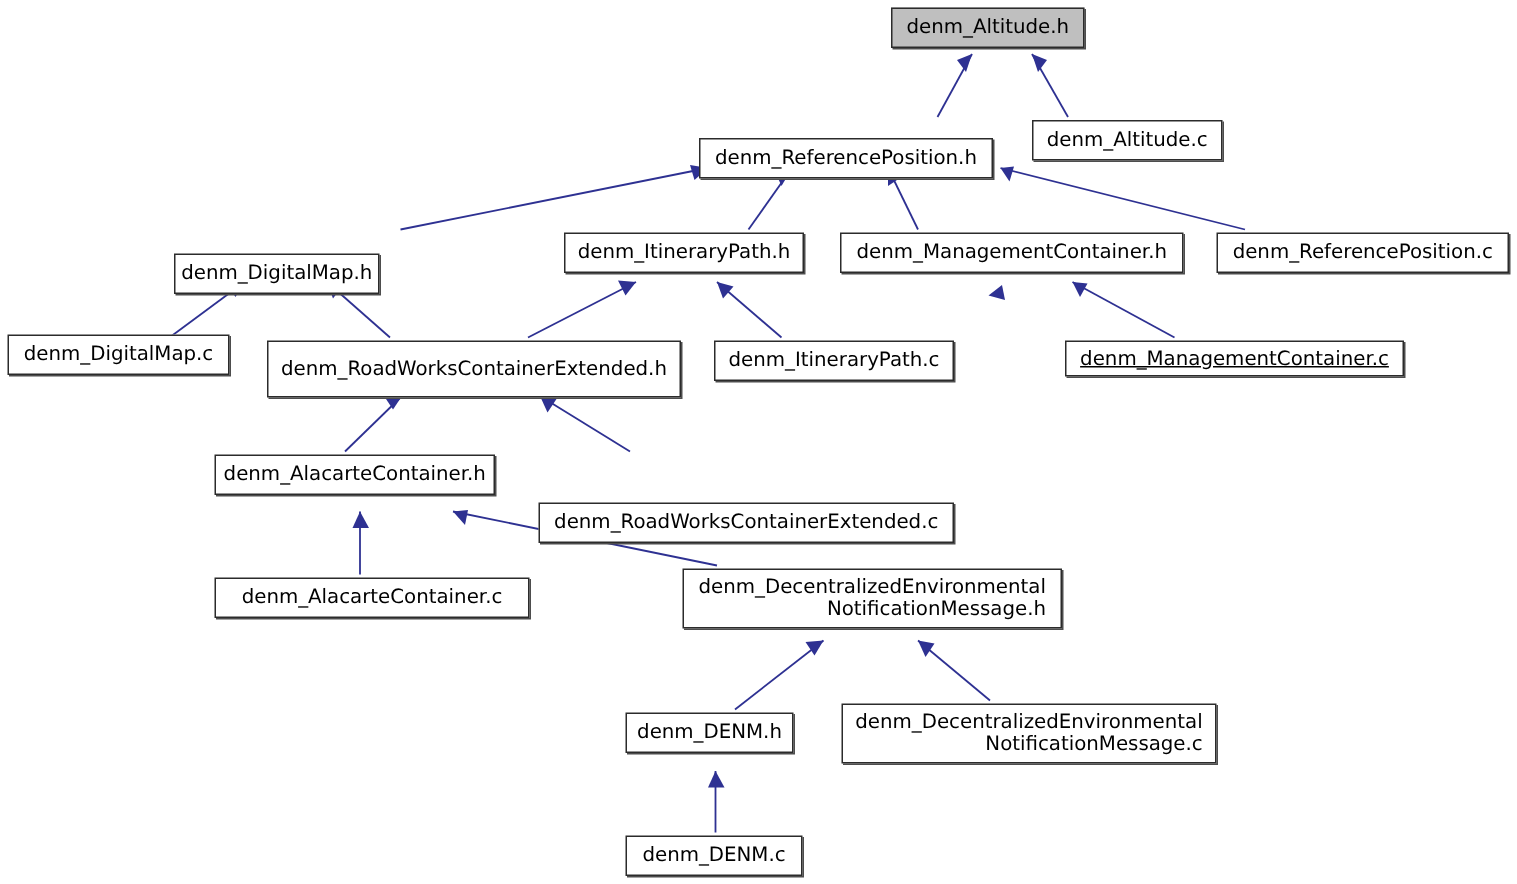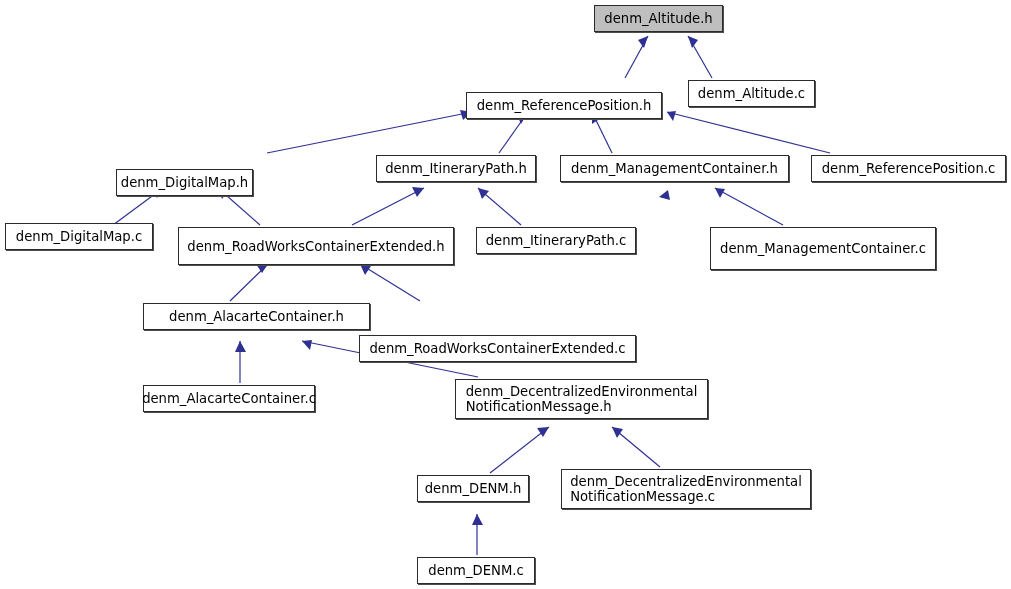--- a/index.html
+++ b/index.html
@@ -24,21 +24,21 @@
   }
   .node-box {
     position: absolute;
     box-sizing: border-box;
     border: 1px solid #2b2b2b;
     background: #ffffff;
     color: #000000;
     display: flex;
     align-items: center;
     justify-content: center;
-    text-align: left;
+    text-align: right;
     font-size: 13.2px;
     line-height: 15px;
     letter-spacing: 0px;
     white-space: pre-line;
     cursor: pointer;
     box-shadow: 1px 1px 0 0 #4d4d4d;
   }
   .node-box.highlight {
     background: #bfbfbf;
   }
@@ -105,24 +105,24 @@
       <div class="node-box highlight" style="left: 594px; top: 5px; width: 129px; height: 27px;"><span class="node-label">denm_Altitude.h</span></div>
       <div class="node-box" style="left: 466px; top: 80px; width: 196px; height: 27px; margin-top: 12px;"><span class="node-label">denm_ReferencePosition.h</span></div>
       <div class="node-box" style="left: 688px; top: 80px; width: 127px; height: 27px;"><span class="node-label">denm_Altitude.c</span></div>
       <div class="node-box" style="left: 104px; top: 169px; width: 137px; height: 27px; margin-left: 12px;"><span class="node-label">denm_DigitalMap.h</span></div>
       <div class="node-box" style="left: 376px; top: 155px; width: 160px; height: 27px;"><span class="node-label">denm_ItineraryPath.h</span></div>
       <div class="node-box" style="left: 560px; top: 155px; width: 229px; height: 27px;"><span class="node-label">denm_ManagementContainer.h</span></div>
       <div class="node-box" style="left: 811px; top: 155px; width: 195px; height: 27px;"><span class="node-label">denm_ReferencePosition.c</span></div>
       <div class="node-box" style="left: 5px; top: 223px; width: 148px; height: 27px;"><span class="node-label">denm_DigitalMap.c</span></div>
       <div class="node-box" style="left: 178px; top: 227px; width: 276px; height: 38px;"><span class="node-label">denm_RoadWorksContainerExtended.h</span></div>
       <div class="node-box" style="left: 476px; top: 227px; width: 160px; height: 27px;"><span class="node-label">denm_ItineraryPath.c</span></div>
-      <div class="node-box" style="left: 710px; top: 227px; width: 226px; height: 43px;"><span class="node-label">denm_ManagementContainer.c</span></div>
-      <div class="node-box" style="left: 143px; top: 303px; width: 227px; height: 27px;"><span class="node-label">denm_AlacarteContainer.h</span></div>
+      <div class="node-box" style="left: 710px; top: 227px; width: 226px; height: 24px; text-decoration: underline;"><span class="node-label">denm_ManagementContainer.c</span></div>
+      <div class="node-box" style="left: 143px; top: 303px; width: 187px; height: 27px;"><span class="node-label">denm_AlacarteContainer.h</span></div>
       <div class="node-box" style="left: 359px; top: 303px; width: 277px; height: 27px; margin-top: 32px;"><span class="node-label">denm_RoadWorksContainerExtended.c</span></div>
-      <div class="node-box" style="left: 143px; top: 385px; width: 172px; height: 27px;"><span class="node-label">denm_AlacarteContainer.c</span></div>
+      <div class="node-box" style="left: 143px; top: 385px; width: 210px; height: 27px;"><span class="node-label">denm_AlacarteContainer.c</span></div>
       <div class="node-box" style="left: 455px; top: 379px; width: 253px; height: 40px;"><span class="node-label">denm_DecentralizedEnvironmental
 NotificationMessage.h</span></div>
       <div class="node-box" style="left: 417px; top: 475px; width: 112px; height: 27px;"><span class="node-label">denm_DENM.h</span></div>
       <div class="node-box" style="left: 561px; top: 469px; width: 250px; height: 40px;"><span class="node-label">denm_DecentralizedEnvironmental
 NotificationMessage.c</span></div>
       <div class="node-box" style="left: 417px; top: 557px; width: 118px; height: 27px;"><span class="node-label">denm_DENM.c</span></div>
     </div>
 </div>
 
 </body></html>

